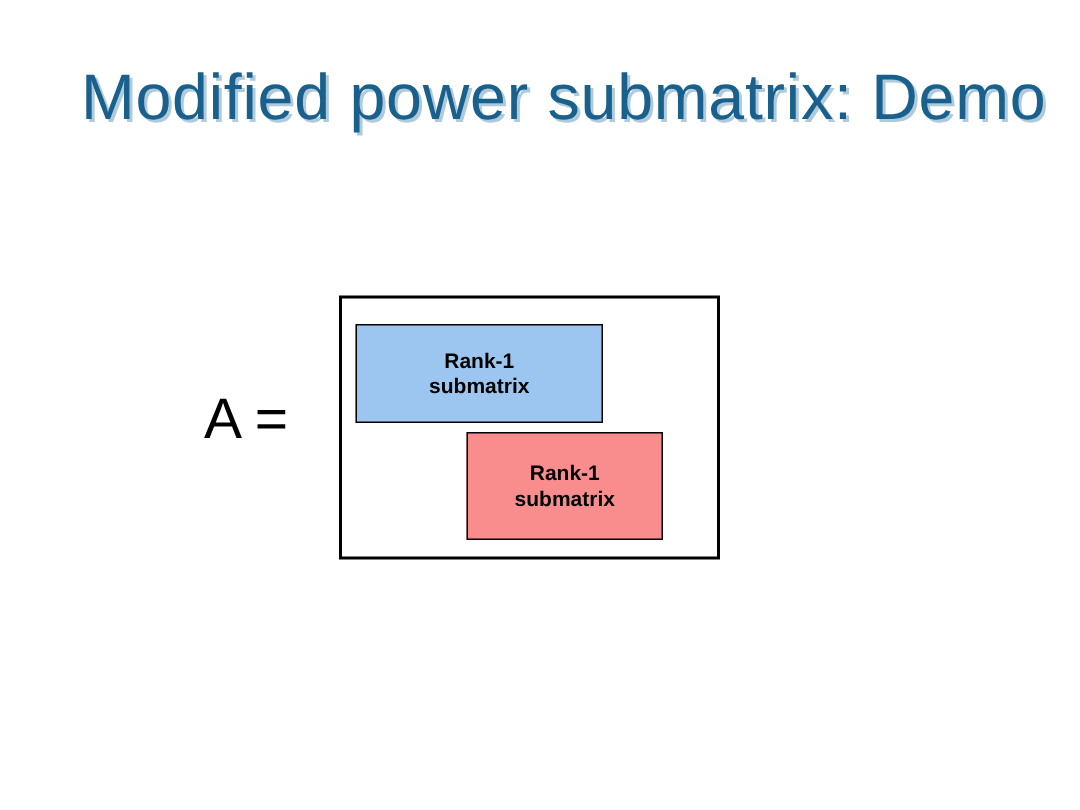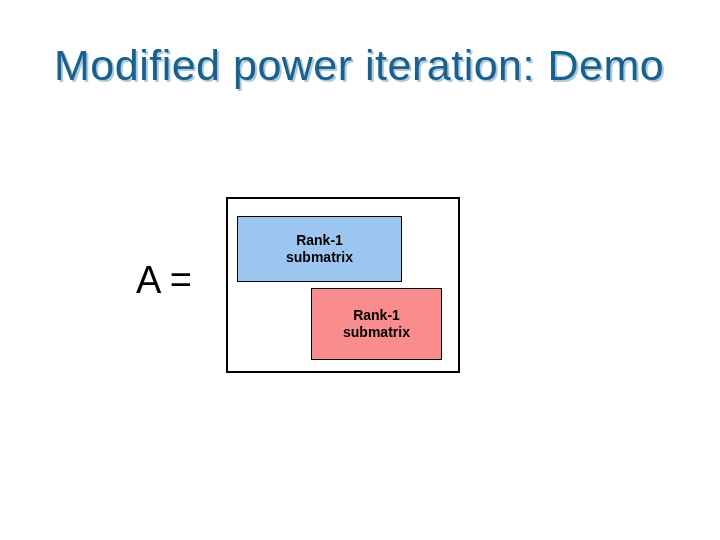--- a/index.html
+++ b/index.html
@@ -33,21 +33,21 @@
     top: 261px;
     font-size: 38px;
     line-height: 1;
     color: var(--text-color, #000000);
     white-space: nowrap;
   }
   .outer-box {
     position: absolute;
     left: 226px;
     top: 197px;
-    width: 234px;
+    width: 254px;
     height: 176px;
     box-sizing: border-box;
     border: 2px solid var(--box-border, #000000);
     background: #ffffff;
   }
   .sub-box {
     position: absolute;
     box-sizing: border-box;
     border: 1px solid var(--box-border, #000000);
     display: flex;
@@ -75,21 +75,21 @@
     width: 131px;
     height: 72px;
     background: var(--bottom-box-fill, #F98C8C);
   }
 </style>
 </head>
 <body>
 
 <div class="slide">
 
-  <h1 class="slide-title">Modified power iteration: Demo</h1>
+  <h1 class="slide-title">Modified power submatrix: Demo</h1>
 
   <div class="equation-label">A =</div>
 
   <div class="outer-box">
 
     <div class="sub-box top">
       <span class="sub-box-label">Rank-1
 submatrix</span>
     </div>
 

